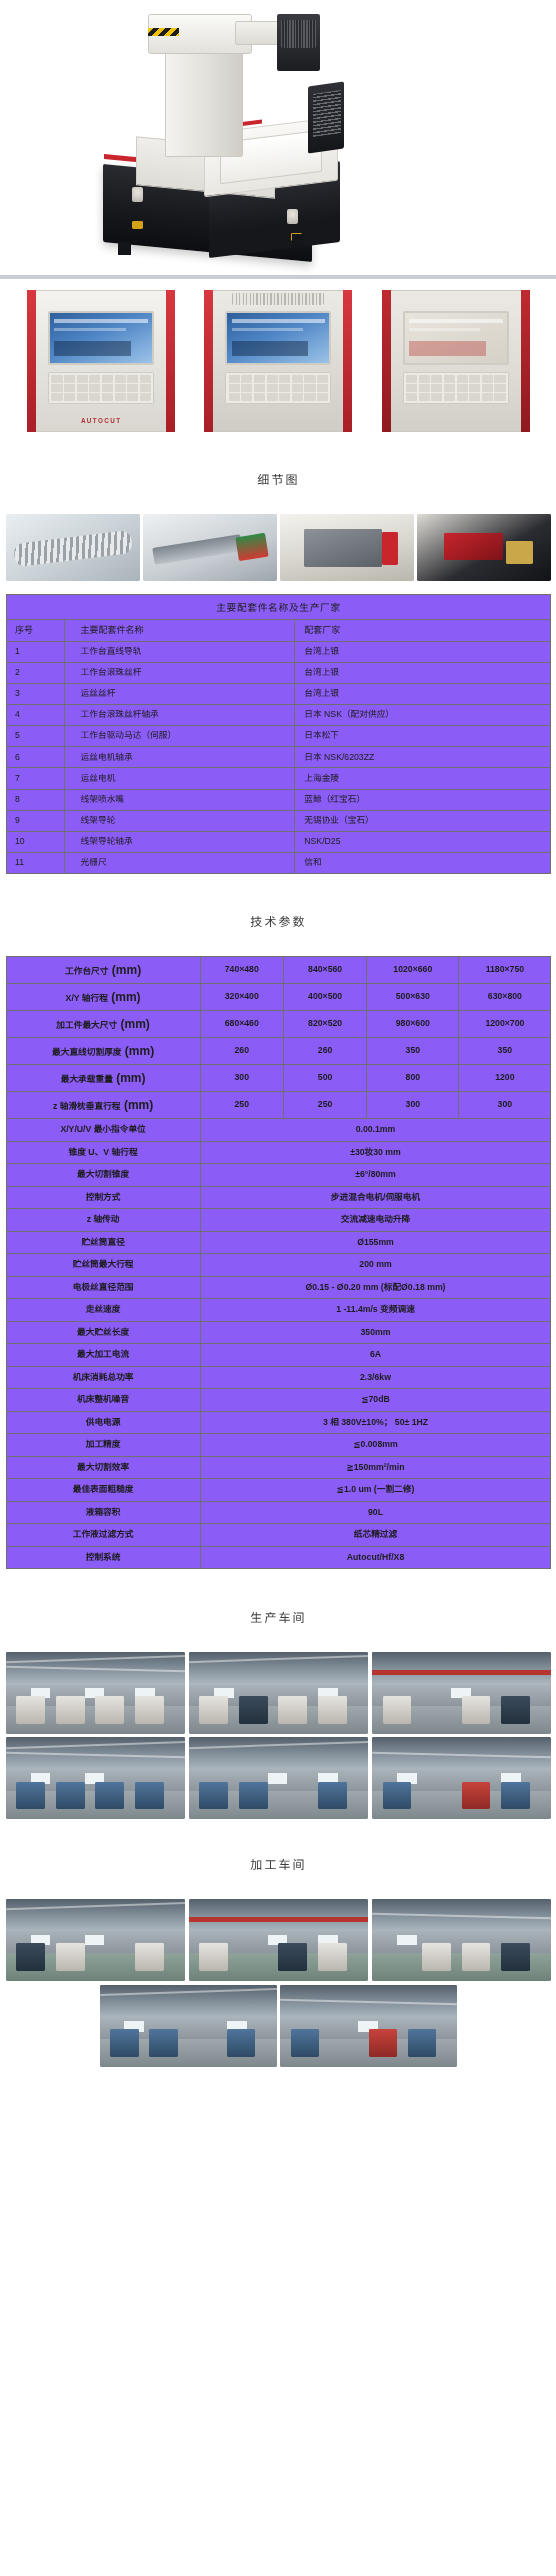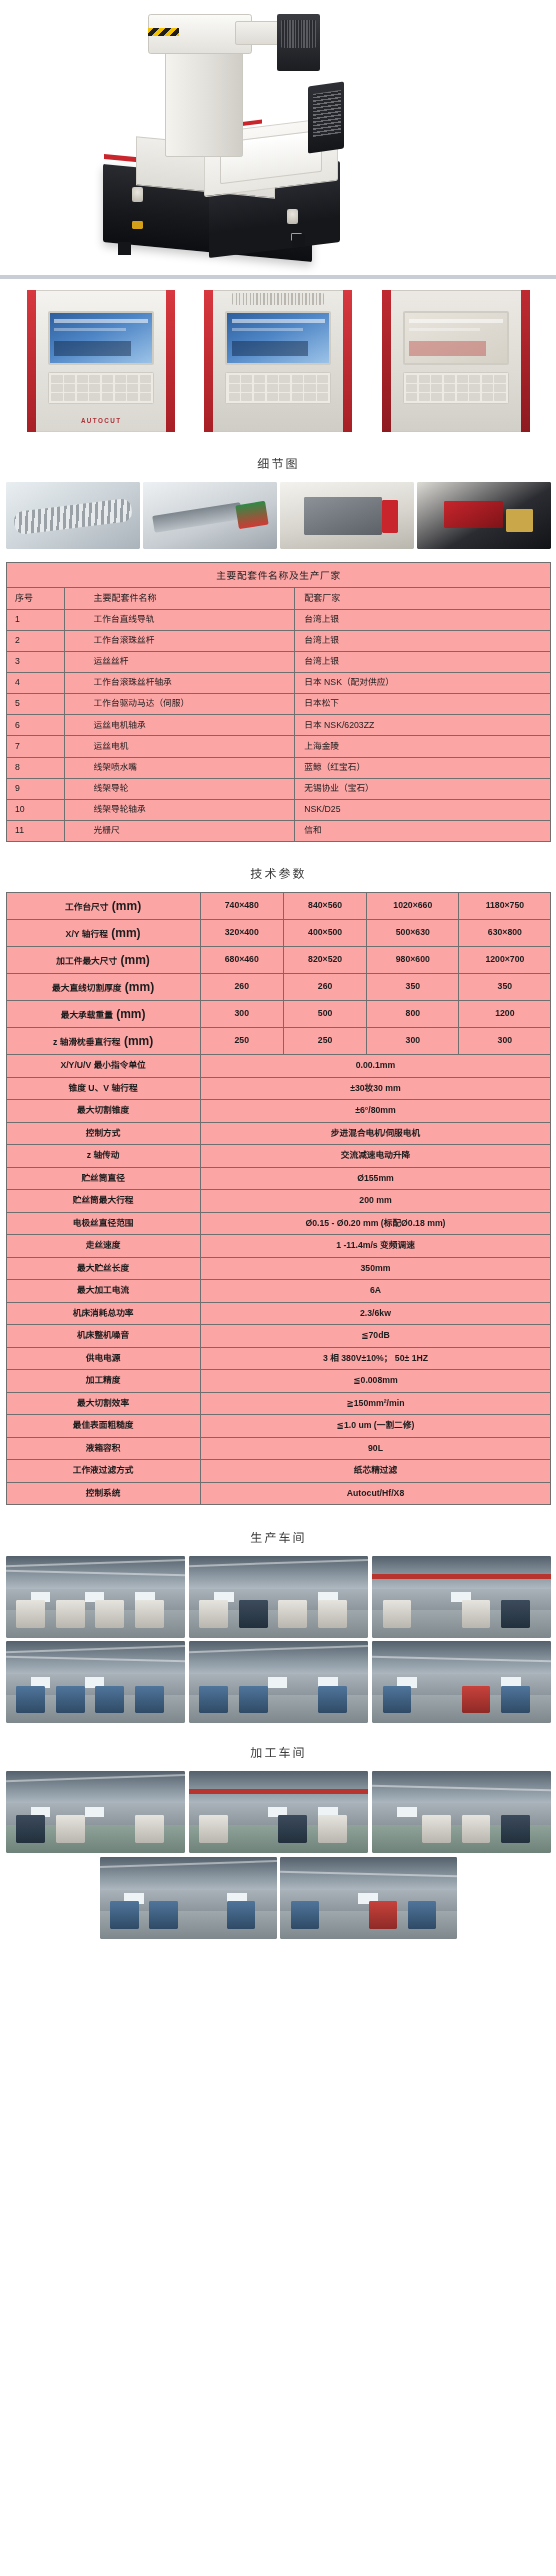--- a/index.html
+++ b/index.html
@@ -232,21 +232,21 @@
   .cab.c3 .cab-screen .scan3 { background: rgba(180,40,40,.35); }
 
   
   .section-title {
     text-align: center;
     font-size: 12px;
     color: #3c3c3c;
     letter-spacing: 2.1px;
     padding: 15.3px 0 11px;
     font-weight: normal;
-    margin: 0;
+    margin: 16px;
   }
 
   
   .detail-strip {
     display: flex; gap: 2.8px;
     padding: 0 5.6px 12.5px;
   }
   .dphoto {
     flex: 1; height: 67px;
     border-radius: 1.4px;
@@ -300,31 +300,31 @@
     background: #caa84a; border-radius: 1.4px; z-index:2;
   }
 
   
   .table-wrap { padding: 0 5.6px 7px; }
   table.spec {
     width: 100%;
     border-collapse: collapse;
     font-size: 8.7px;
     color: #1d1d1d;
-    background: #fca5a5;
+    background: #8b5cf6;
   }
   table.spec td, table.spec th {
     border: 0.7px solid #6f6f6f;
     padding: 4.2px 5.6px;
     font-weight: normal;
     line-height: 1.35;
   }
   
   .parts td.idx { width: 58px; text-align: left; padding-left: 8.4px; }
-  .parts td.nm  { width: 230px; text-align: left; padding-left: 29px; }
+  .parts td.nm  { width: 230px; text-align: left; padding-left: 16px; }
   .parts td.mf  { text-align: left; padding-left: 9.7px; }
   .parts .tbl-title {
     text-align: center;
     font-size: 9.7px;
     padding: 5.6px 4.2px;
     letter-spacing: 0.7px;
   }
   .parts .hdr td { font-size: 9px; }
 
   

